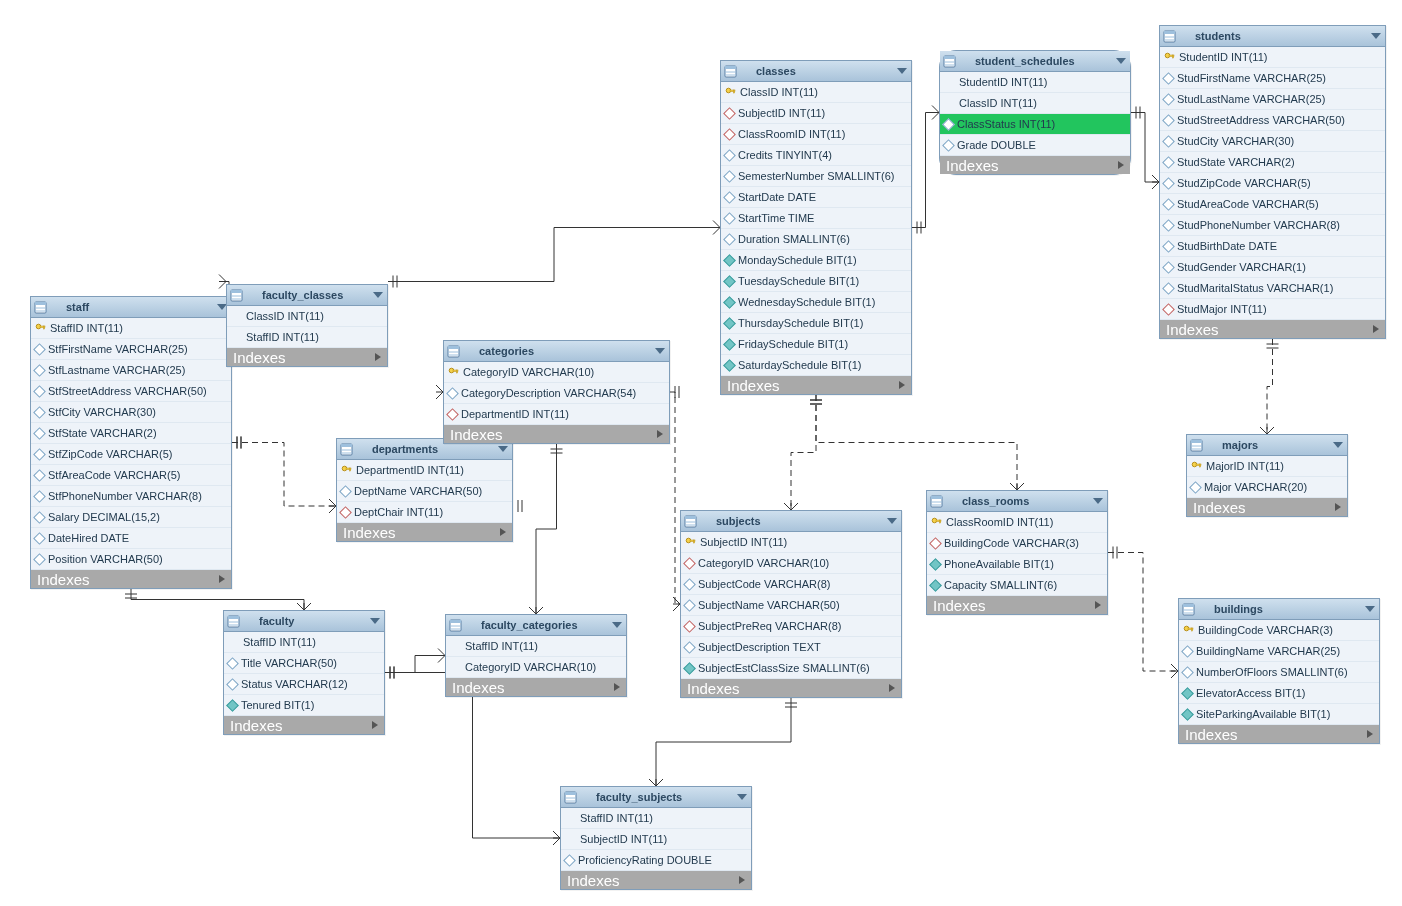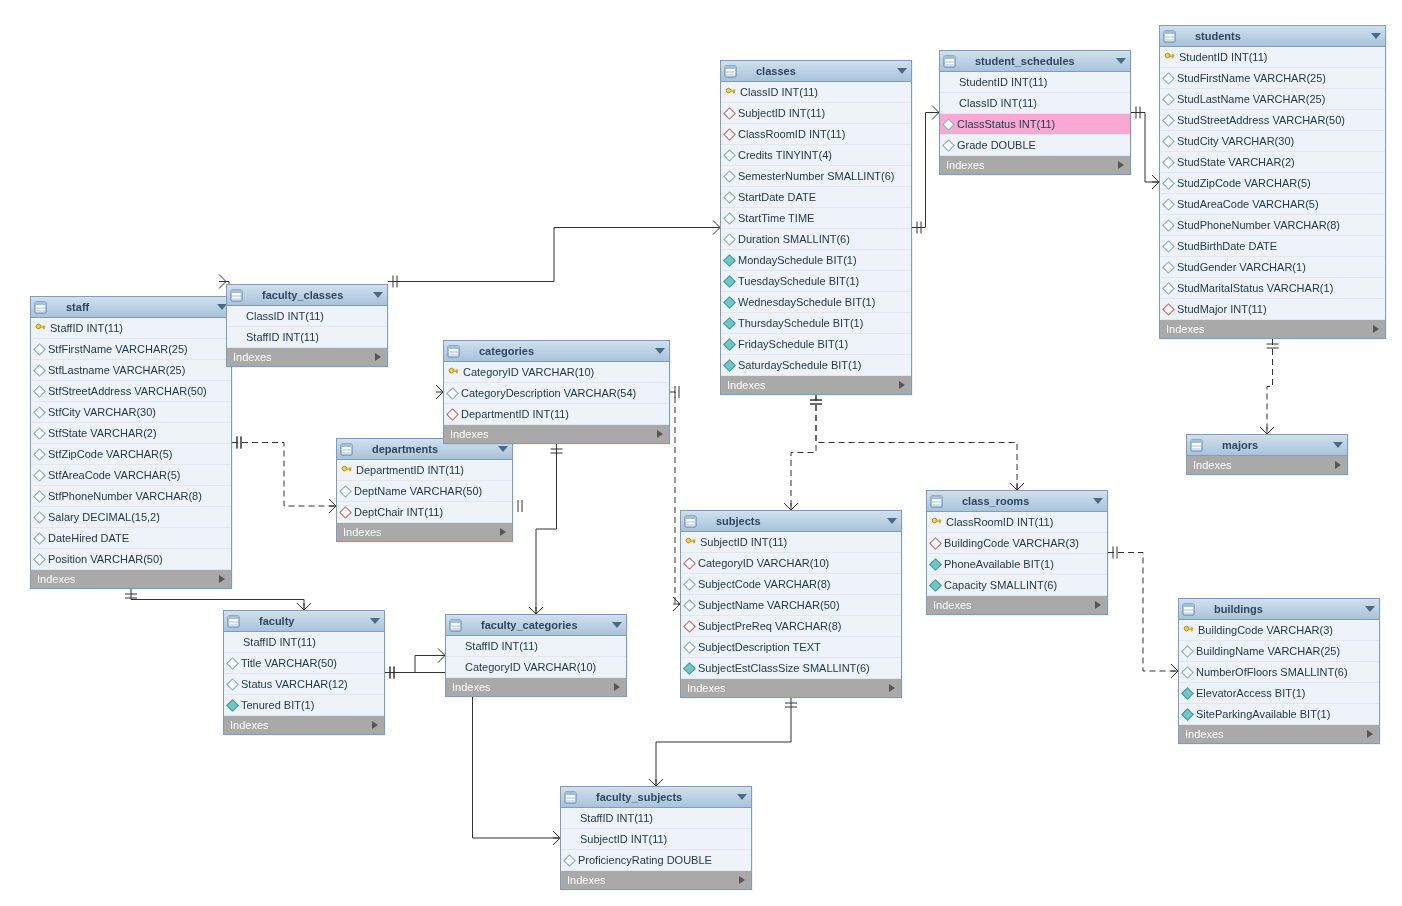--- a/index.html
+++ b/index.html
@@ -4,27 +4,27 @@
 <style>
   html,body{margin:0;padding:0;width:1402px;height:906px;background:#fff;font-family:Verdana,Geneva,sans-serif;font-size:11px;color:#223a4e;}
   .canvas{position:relative;width:1402px;height:906px;}
   .tbl{position:absolute;border:1px solid #7f9db9;background:#eef3f9;box-shadow:1px 1px 0 rgba(0,0,0,.05);}
   .tbl-head{background:linear-gradient(#cfe0ee,#a9c3da);border-bottom:1px solid #7f9db9;height:20px;display:flex;align-items:center;padding:0 4px;gap:20px;font-weight:bold;color:#2c4861;}
   .tbl-head svg{flex:0 0 auto;}
   .tbl-head .title{flex:1 1 auto;white-space:nowrap;overflow:hidden;}
   .tbl-head .tri{width:0;height:0;border-left:5px solid transparent;border-right:5px solid transparent;border-top:6px solid #4a6a87;}
   .cols{display:flex;flex-direction:column;}
   .col{height:20px;display:flex;align-items:center;gap:4px;padding:0 4px;border-bottom:1px solid #dfe8f1;white-space:nowrap;}
-  .col.sel{background:#f9a8d4;}
+  .col.sel{background:#22c55e;}
   .ico{width:11px;height:11px;display:inline-flex;align-items:center;justify-content:center;}
   .ico.key svg{display:block}
   .ico.diamond{transform:rotate(45deg);width:7px;height:7px;border:1px solid #7aa3c4;background:#fff;}
   .ico.diamond.filled{background:#71c5c5;border-color:#3e9e9e;}
   .ico.diamond.red{background:#fff;border-color:#c06060;}
-  .idx{height:18px;background:#a9a9a9;color:#fff;display:flex;align-items:center;justify-content:space-between;padding:0 6px;font-size:11px;}
+  .idx{height:18px;background:#a9a9a9;color:#fff;display:flex;align-items:center;justify-content:space-between;padding:0 6px;font-size:15px;}
   .idx .tri2{width:0;height:0;border-top:4px solid transparent;border-bottom:4px solid transparent;border-left:6px solid #555;}
   svg.lines{position:absolute;left:0;top:0;pointer-events:none;}
 </style>
 </head>
 <body>
 
 <div class="canvas" id="canvas">
   <svg class="lines" id="lines" width="1402" height="906">
       <path d="M232 442.5 H229 V281.5 H226" fill="none" stroke="#333" stroke-width="1"></path>
       <path d="M241 436.5 V448.5 M237 436.5 V448.5" stroke="#333" stroke-width="1" fill="none"></path>
@@ -478,21 +478,21 @@
         <div class="col">
           <span class="ico diamond filled"></span>
           <span>SubjectEstClassSize SMALLINT(6)</span>
         </div>
       </div>
       <div class="idx">
         <span>Indexes</span>
         <span class="tri2"></span>
       </div>
     </div>
-    <div class="tbl" style="left: 939px; top: 50px; width: 190px;">
+    <div class="tbl" style="left: 939px; top: 50px; width: 190px; border-radius: 17px;">
       <div class="tbl-head">
         <span class="ico">
           <svg width="13" height="13" viewBox="0 0 13 13">
             <rect x="1" y="1" width="11" height="11" rx="1" fill="#fff" stroke="#5b7fa3"></rect>
             <rect x="1" y="1" width="11" height="3" fill="#9ec0dd"></rect>
             <line x1="1" y1="7" x2="12" y2="7" stroke="#9ec0dd"></line>
             <line x1="1" y1="10" x2="12" y2="10" stroke="#9ec0dd"></line>
           </svg>
         </span>
         <span class="title">student_schedules</span>
@@ -646,20 +646,36 @@
         <span class="ico">
           <svg width="13" height="13" viewBox="0 0 13 13">
             <rect x="1" y="1" width="11" height="11" rx="1" fill="#fff" stroke="#5b7fa3"></rect>
             <rect x="1" y="1" width="11" height="3" fill="#9ec0dd"></rect>
             <line x1="1" y1="7" x2="12" y2="7" stroke="#9ec0dd"></line>
             <line x1="1" y1="10" x2="12" y2="10" stroke="#9ec0dd"></line>
           </svg>
         </span>
         <span class="title">majors</span>
         <span class="tri"></span>
+      </div>
+      <div class="cols">
+        <div class="col">
+          <span class="ico key">
+            <svg width="11" height="11" viewBox="0 0 11 11">
+              <circle cx="3.5" cy="3.5" r="2.3" fill="#f6d24a" stroke="#b8901b"></circle>
+              <rect x="5" y="3" width="5" height="1.6" fill="#f6d24a" stroke="#b8901b" stroke-width=".5"></rect>
+              <rect x="8.5" y="3" width="1.2" height="3" fill="#f6d24a" stroke="#b8901b" stroke-width=".5"></rect>
+            </svg>
+          </span>
+          <span>MajorID INT(11)</span>
+        </div>
+        <div class="col">
+          <span class="ico diamond"></span>
+          <span>Major VARCHAR(20)</span>
+        </div>
       </div>
       <div class="idx">
         <span>Indexes</span>
         <span class="tri2"></span>
       </div>
     </div>
     <div class="tbl" style="left: 1178px; top: 598px; width: 200px;">
       <div class="tbl-head">
         <span class="ico">
           <svg width="13" height="13" viewBox="0 0 13 13">

